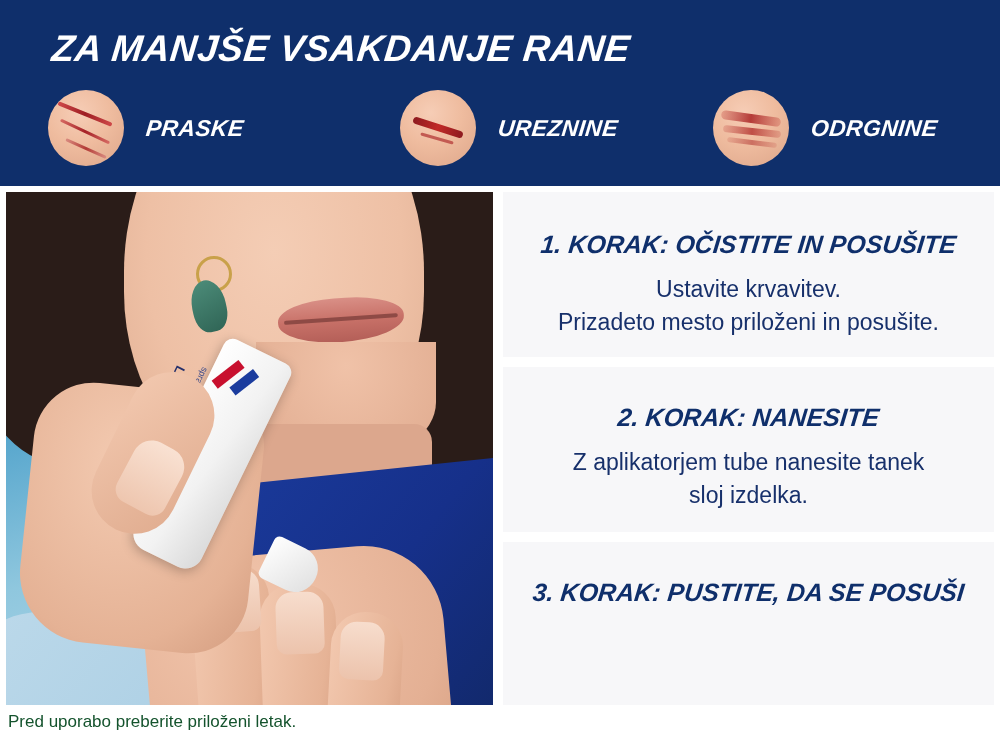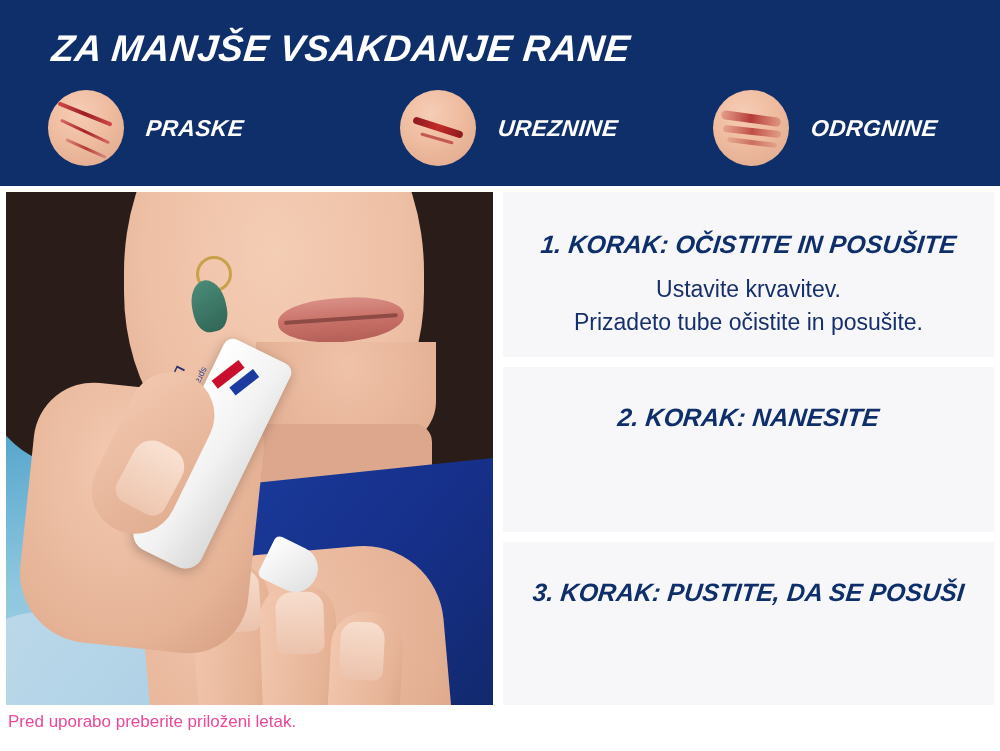--- a/index.html
+++ b/index.html
@@ -335,21 +335,21 @@
     line-height: 1.45;
     margin-top: 14px;
   }
   .step-body .line { display: block; }
 
   
   .footer {
     position: absolute;
     left: 8px;
     top: 712px;
-    color: #ec4899;
+    color: #14532d;
     font-size: 17px;
   }
 </style>
 </head>
 <body>
 
 <div class="banner">
   <div class="banner-title">ZA MANJŠE VSAKDANJE RANE</div>
 
   <div class="wound-items">
@@ -418,26 +418,30 @@
   <div class="earring-hoop"></div>
   <div class="earring"></div>
 </div>
 
 <div class="steps">
 
   <div class="step-card s0">
     <div class="step-title">1. KORAK: OČISTITE IN POSUŠITE</div>
     <div class="step-body">
       <span class="line">Ustavite krvavitev.</span>
-      <span class="line">Prizadeto tube očistite in posušite.</span>
+      <span class="line">Prizadeto mesto priloženi in posušite.</span>
     </div>
   </div>
 
   <div class="step-card s1">
     <div class="step-title">2. KORAK: NANESITE</div>
+    <div class="step-body">
+      <span class="line">Z aplikatorjem tube nanesite tanek</span>
+      <span class="line">sloj izdelka.</span>
+    </div>
   </div>
 
   <div class="step-card s2">
     <div class="step-title">3. KORAK: PUSTITE, DA SE POSUŠI</div>
   </div>
 
 </div>
 
 <div class="footer">Pred uporabo preberite priloženi letak.</div>
 

